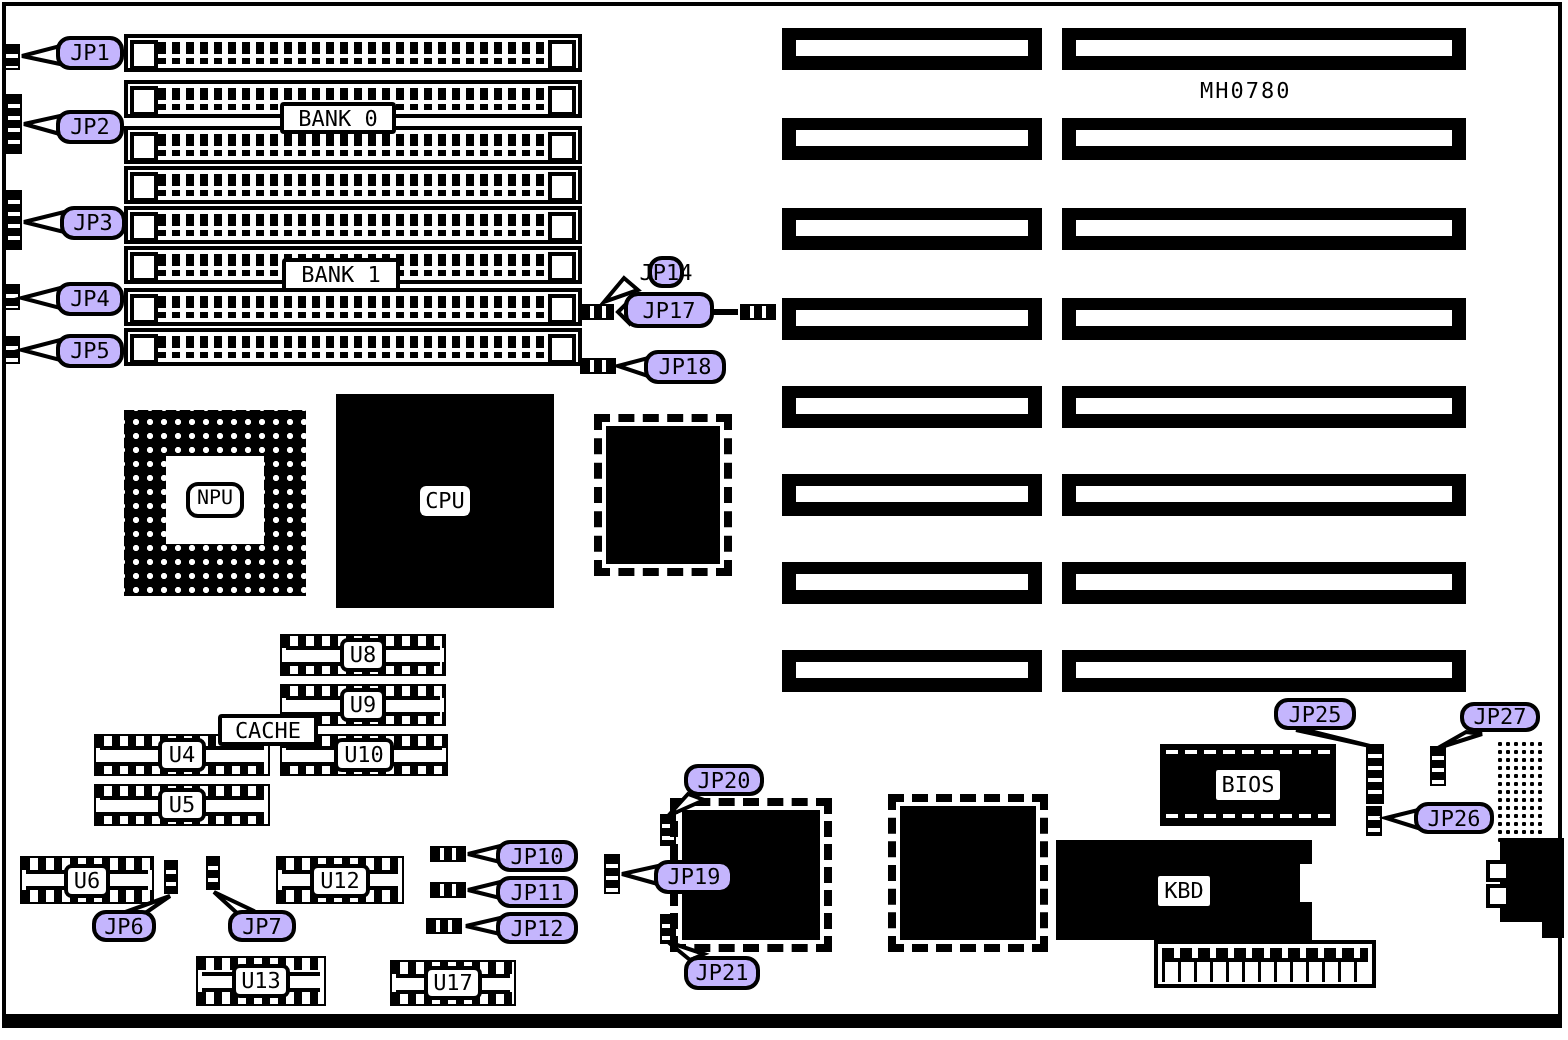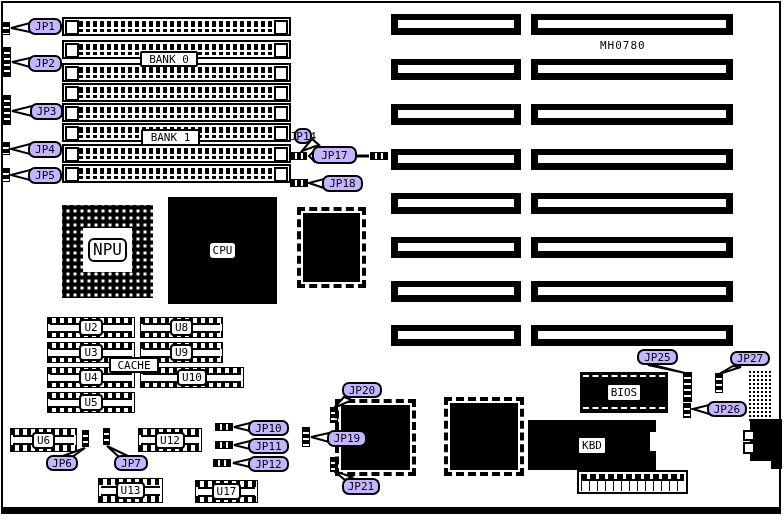--- a/index.html
+++ b/index.html
@@ -55,21 +55,21 @@
   .jv { background:repeating-linear-gradient(180deg,#000 0 4px,#fff 4px 6px); border:1px solid #000; }
   .jh { background:repeating-linear-gradient(90deg,#000 0 4px,#fff 4px 6px); border:1px solid #000; }
 
   
   .pga { background-color:#000;
     background-image:radial-gradient(circle,#fff 1.4px,rgba(0,0,0,0) 1.6px);
     background-size:7px 7px; background-position:2.5px 2.5px; }
   .pga .window { position:absolute; left:21px; top:23px; width:49px; height:44px;
     background:#fff; display:flex; align-items:center; justify-content:center; }
   .npu-box { background:#fff; border:2px solid #000; border-radius:6px;
-    box-shadow:0 0 0 2px #fff inset; font-size:16px; padding:2px 3px; line-height:1; }
+    box-shadow:0 0 0 2px #fff inset; font-size:10px; padding:2px 3px; line-height:1; }
 
   
   .blk { background:#000; display:flex; align-items:center; justify-content:center; }
   .chiplabel { background:#fff; border-radius:3px; font-size:11px; line-height:1;
     padding:2px 3px; z-index:2; }
   .chiplabel.bordered { border:2px solid #000; }
 
   
   .qfp { background:#000; }
   .qfp::before { content:""; position:absolute; inset:-6px; border:4px dashed #000; }
@@ -179,53 +179,47 @@
   <div class="a slot" style="left:531px;top:193px;width:202px;height:21px"></div>
   <div class="a slot" style="left:531px;top:237px;width:202px;height:21px"></div>
   <div class="a slot" style="left:531px;top:281px;width:202px;height:21px"></div>
   <div class="a slot" style="left:531px;top:325px;width:202px;height:21px"></div>
 
   <div class="a model" style="left:600px;top:39px;width:60px">MH0780</div>
 
   <div class="a jh" style="left:290px;top:152px;width:17px;height:8px"></div>
   <div class="a jh" style="left:370px;top:152px;width:18px;height:8px"></div>
   <div class="a jh" style="left:290px;top:179px;width:18px;height:8px"></div>
-  <div class="a jp" style="left:294px;top:128px;width:18px;height:16px">JP14</div>
+  <div class="a jp" style="left:324px;top:128px;width:18px;height:16px">JP14</div>
   <div class="a jp" style="left:312px;top:146px;width:45px;height:18px">JP17</div>
   <div class="a jp" style="left:322px;top:175px;width:41px;height:17px">JP18</div>
 
   <div class="a pga" style="left:62px;top:205px;width:91px;height:93px">
     <div class="window">
       <span class="npu-box">NPU</span>
     </div>
   </div>
   <div class="a blk" style="left:168px;top:197px;width:109px;height:107px">
     <span class="chiplabel">CPU</span>
   </div>
   <div class="a qfp" style="left:303px;top:213px;width:57px;height:69px"></div>
 
-  <div class="a dip" style="left:47px;top:317px;width:88px;height:21px">
-      <span class="ulabel">U2</span>
-    </div>
-  <div class="a dip" style="left:47px;top:342px;width:88px;height:21px">
-      <span class="ulabel">U3</span>
-    </div>
   <div class="a dip" style="left:47px;top:367px;width:88px;height:21px">
       <span class="ulabel">U4</span>
     </div>
   <div class="a dip" style="left:47px;top:392px;width:88px;height:21px">
       <span class="ulabel">U5</span>
     </div>
   <div class="a dip" style="left:140px;top:317px;width:83px;height:21px">
       <span class="ulabel">U8</span>
     </div>
   <div class="a dip" style="left:140px;top:342px;width:83px;height:21px">
       <span class="ulabel">U9</span>
     </div>
-  <div class="a dip" style="left:140px;top:367px;width:104px;height:21px">
+  <div class="a dip" style="left:140px;top:367px;width:84px;height:21px">
       <span class="ulabel">U10</span>
     </div>
   <div class="a tag" style="left:109px;top:357px;width:50px;height:16px">CACHE</div>
 
   <div class="a dip" style="left:10px;top:428px;width:67px;height:24px">
       <span class="ulabel">U6</span>
     </div>
   <div class="a dip" style="left:138px;top:428px;width:64px;height:24px">
       <span class="ulabel">U12</span>
     </div>

